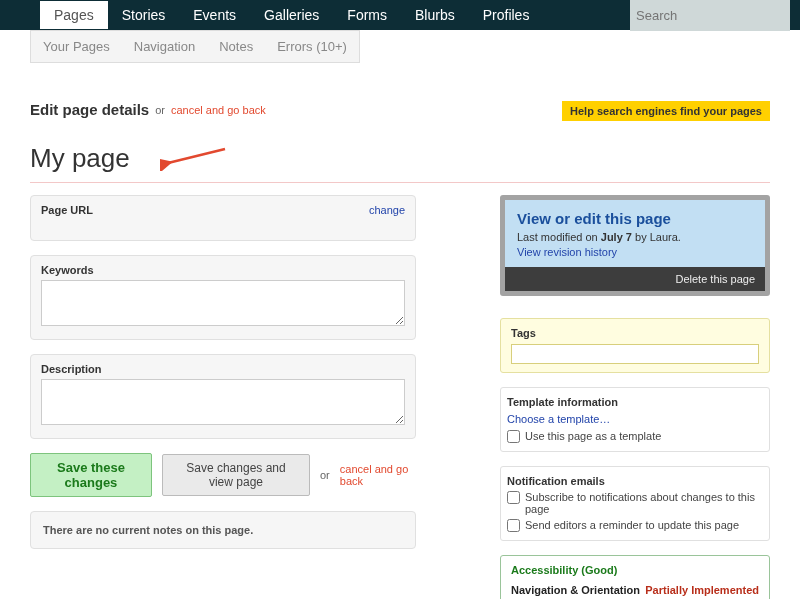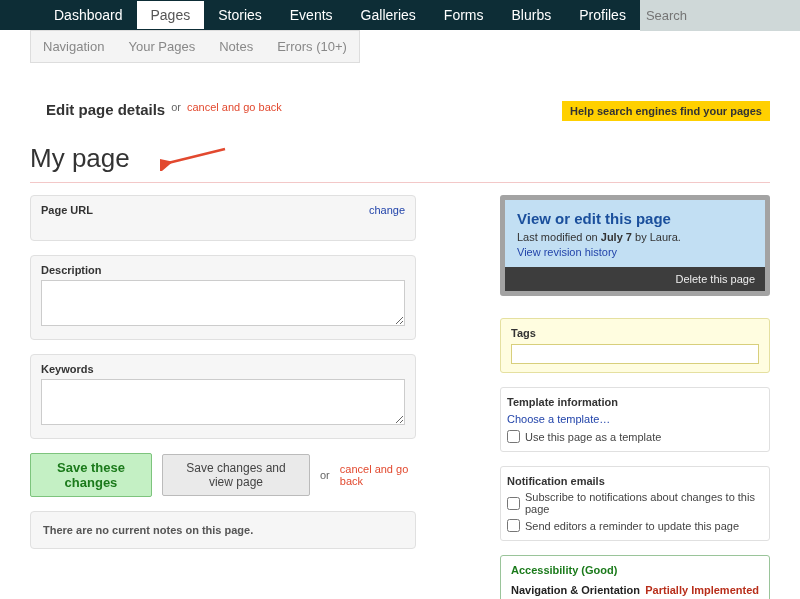--- a/index.html
+++ b/index.html
@@ -9,21 +9,21 @@
 .topnav .tab { color: #fff; font-size: 14px; padding: 6px 14px; cursor: pointer; }
 .topnav .tab.active { background: #fff; color: #555; }
 .topnav .search-wrap { margin-left: auto; margin-right: 10px; display: flex; align-items: center; }
 .topnav .search-input { background: #cfd8d8; border: none; height: 32px; width: 160px; padding: 2px 6px; font-size: 13px; color: #666; }
 
 .subnav { background: #f4f4f4; border: 1px solid #ddd; display: inline-flex; margin-left: 30px; }
 .subnav .item { color: #888; padding: 8px 12px; font-size: 13px; cursor: pointer; }
 
 .content { padding: 20px 30px 30px 30px; }
 .title-row { display: flex; align-items: baseline; justify-content: space-between; margin-top: 18px; }
-.title-row .left { display: flex; align-items: flex-start; gap: 6px; margin-left: 16px; }
+.title-row .left { display: flex; align-items: center; gap: 6px; }
 .title-row h2 { font-size: 15px; font-weight: bold; }
 .title-row .or { color: #666; font-size: 11px; font-weight: normal; }
 .title-row .cancel { color: #e2492f; font-size: 11px; cursor: pointer; }
 .helpsearch { background: #ffd000; padding: 4px 8px; font-size: 11px; font-weight: bold; cursor: pointer; }
 
 .page-title-wrap { margin-top: 22px; border-bottom: 1px solid #f3c8c8; padding: 0 0 8px 0; position: relative; }
 .page-title { font-size: 26px; font-weight: normal; color: #333; }
 .arrow { position: absolute; left: 130px; top: 2px; }
 .arrow svg { display: block; }
 
@@ -55,54 +55,53 @@
 .tagbox { background: #fffde0; border: 1px solid #e5e0a0; border-radius: 3px; padding: 8px 10px 8px 10px; margin-bottom: 14px; }
 .tagbox .label { font-size: 11px; font-weight: bold; margin-bottom: 5px; }
 .tagbox input { width: 100%; border: 1px solid #d8cf7c; background: #fff; height: 20px; padding: 2px 4px; }
 .tagbox .tagrow { display: flex; justify-content: space-between; margin-top: 5px; font-size: 10px; }
 .tagbox .show { color: #2244aa; cursor: pointer; }
 .tagbox .hint { color: #777; }
 
 .tmplbox, .notifbox { border: 1px solid #e0e0e0; border-radius: 3px; padding: 8px 6px; margin-bottom: 14px; }
 .tmplbox .label, .notifbox .label { font-size: 11px; font-weight: bold; margin-bottom: 4px; }
 .tmplbox .link { color: #2244aa; font-size: 11px; cursor: pointer; }
-.chk-row { display: flex; align-items: center; gap: 5px; margin-top: 4px; font-size: 11px; color: #444; }
+.chk-row { display: flex; align-items: flex-start; gap: 5px; margin-top: 4px; font-size: 11px; color: #444; }
 .chk-row input { margin: 0; }
 
 .accbox { border: 1px solid #9ac49a; border-radius: 3px; padding: 8px 10px 10px 10px; }
 .accbox .heading { font-size: 11px; font-weight: bold; color: #1b7a1b; margin-bottom: 6px; }
 .accbox .row { display: flex; justify-content: space-between; font-size: 11px; padding: 2px 0; }
 .accbox .row .k { font-weight: bold; color: #222; }
 .accbox .row .v.partial { color: #b82e1a; font-weight: bold; }
 </style>
 </head>
 <body>
 
 
 
 <div class="topnav">
   <div id="topnav-tabs" style="display: flex;">
-      <div class="tab">Dashboard</div>
       <div class="tab active">Pages</div>
       <div class="tab">Stories</div>
       <div class="tab">Events</div>
       <div class="tab">Galleries</div>
       <div class="tab">Forms</div>
       <div class="tab">Blurbs</div>
       <div class="tab">Profiles</div>
     </div>
   <div class="search-wrap">
     <input class="search-input" placeholder="Search" style="">
 
   </div>
 </div>
 
 <div class="subnav" id="subnav">
+    <div class="item">Your Pages</div>
     <div class="item">Navigation</div>
-    <div class="item">Your Pages</div>
     <div class="item">Notes</div>
     <div class="item">Errors (10+)</div>
   </div>
 
 <div class="content">
   <div class="title-row">
     <div class="left">
       <h2>Edit page details</h2>
       <span class="or">or</span>
       <span class="cancel">cancel and go back</span>
@@ -126,26 +125,26 @@
 
   <div class="columns">
     <div class="col-left">
       <div class="panel">
         <span class="change">change</span>
         <div class="label">Page URL</div>
         <div style="clear:both;height:10px"></div>
       </div>
 
       <div class="panel">
+        <div class="label">Keywords</div>
+        <textarea class="ta" style=""></textarea>
+      </div>
+
+      <div class="panel">
         <div class="label">Description</div>
-        <textarea class="ta" style=""></textarea>
-      </div>
-
-      <div class="panel">
-        <div class="label">Keywords</div>
         <textarea class="ta" style=""></textarea>
       </div>
 
       <div class="save-row">
         <button class="btn-primary">Save these changes</button>
         <button class="btn-secondary">Save changes and view page</button>
         <span class="or">or</span>
         <span class="cancel">cancel and go back</span>
       </div>
 

